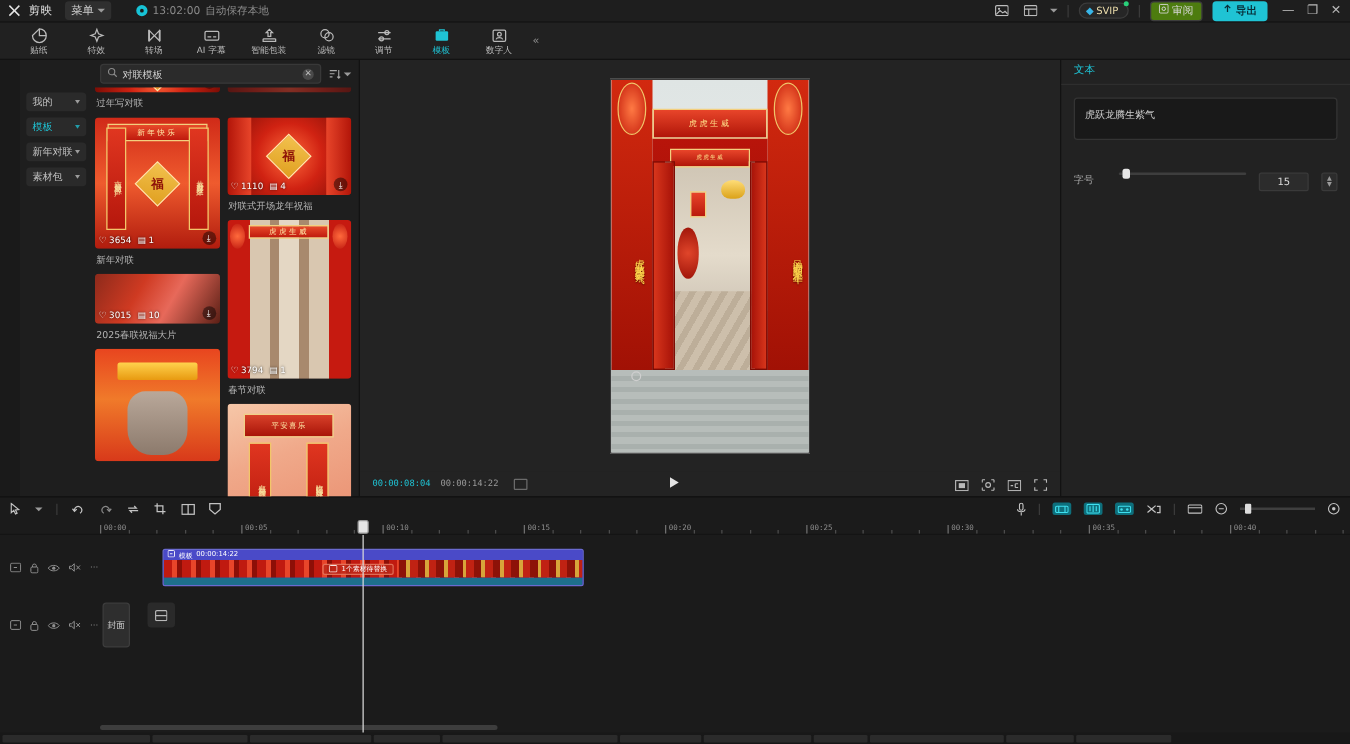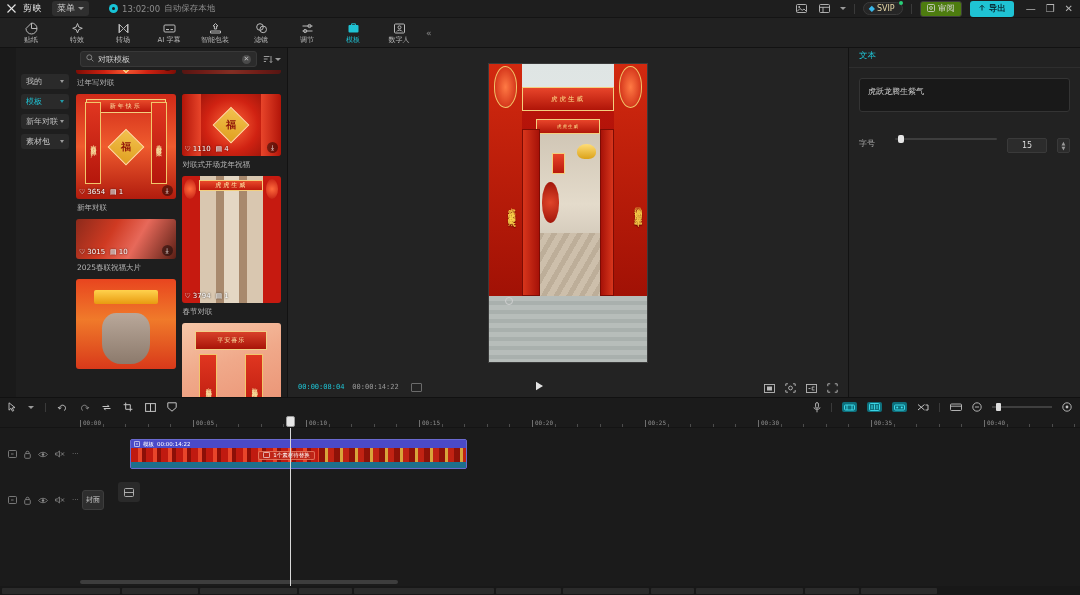--- a/index.html
+++ b/index.html
@@ -190,21 +190,21 @@
   .tick.major { height:7px; background:#6f6f6f; }
   .tick.minor { height:3px; }
   .ticklabel { position:absolute; bottom:1px; font-size:6px; color:#8e8e8e; font-family:"DejaVu Sans Mono", monospace; }
 
   .tl-body { flex:1 1 auto; position:relative; display:flex; flex-direction:column; min-height:0; }
   .trackrow { display:flex; height:36px; }
   .trk-head { width:80px; flex:0 0 80px; display:flex; align-items:center; gap:7px; padding-left:8px; color:#8f8f8f; font-size:7px; }
   .trk-head .th { display:flex;align-items:center; }
   .trk-lane { flex:1 1 auto; position:relative; }
   .covercell { width:26px; flex:0 0 26px; display:flex; align-items:center; justify-content:center; }
-  .coverbtn { width:22px;height:20px;background:#2e2e2e;border:1px solid #3d3d3d;border-radius:3px;
+  .coverbtn { width:22px;height:36px;background:#2e2e2e;border:1px solid #3d3d3d;border-radius:3px;
      display:flex;align-items:center;justify-content:center; font-size:7px;color:#cfcfcf; }
 
   .clip {
     position:absolute; top:3px; height:30px; border:1px solid #6a6ad0; border-radius:2px; overflow:hidden;
     background:#3b3bb0;
   }
   .clip-head { height:8px; background:#4a4ac8; display:flex; align-items:center; gap:3px; padding:0 3px; color:#fff; font-size:5.5px; }
   .clip-film { height:14px; position:relative; overflow:hidden;
      background: repeating-linear-gradient(90deg, #c01a10 0 7px, #e8452a 7px 11px, #8d0f07 11px 15px); }
   .clip-film .goldzone { position:absolute; top:0; bottom:0; left:56%; right:0;

